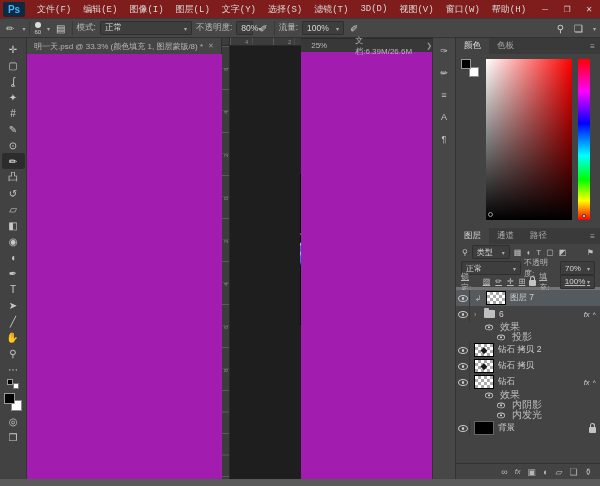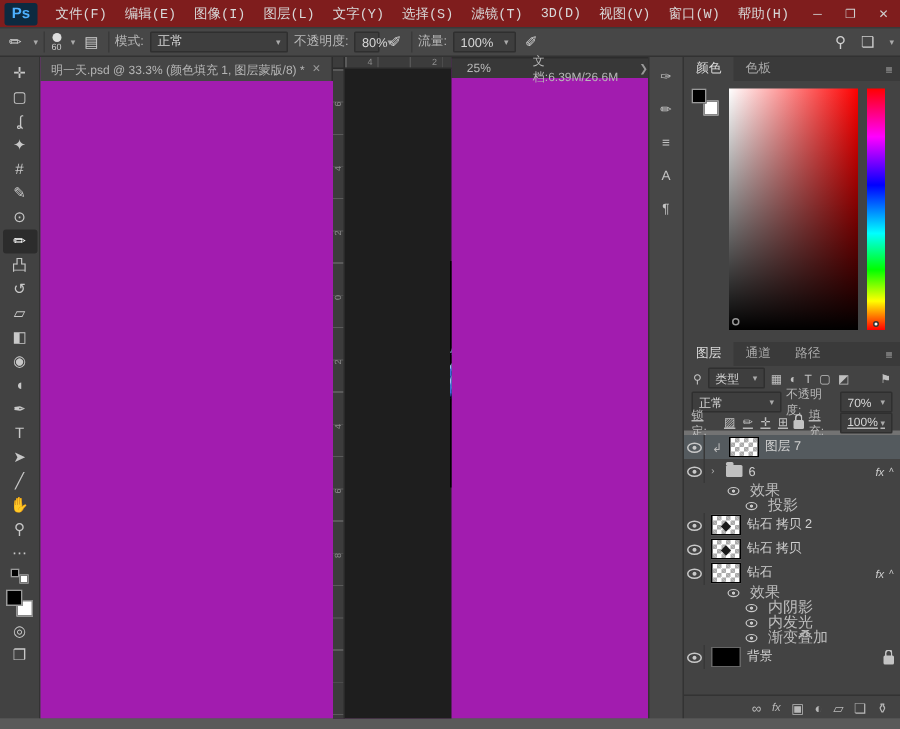--- a/index.html
+++ b/index.html
@@ -428,24 +428,20 @@
             <span>效果</span>
           </div>
           <div class="erow indent2">
             <span class="eye"></span>
             <span>内阴影</span>
           </div>
           <div class="erow indent2">
             <span class="eye"></span>
             <span>内发光</span>
           </div>
-          <div class="erow indent2">
-            <span class="eye"></span>
-            <span>渐变叠加</span>
-          </div>
           <div class="lrow">
             <span class="eye"></span>
             <span class="thumb black"></span>
             <span class="lname">背景</span>
             <span class="lockico bgread"></span>
           </div>
         </div>
 
         <div class="lbottom">
           <span>∞</span>

